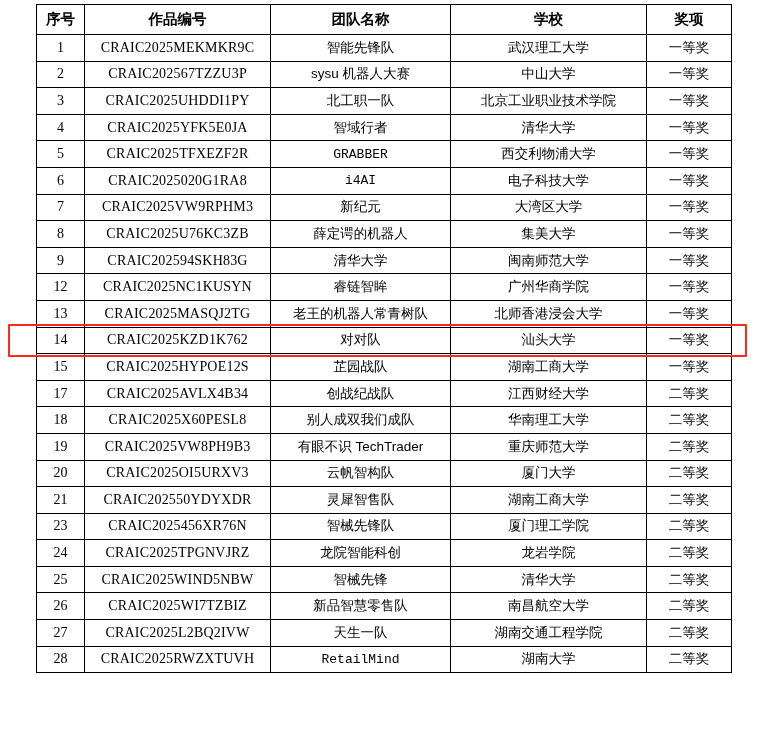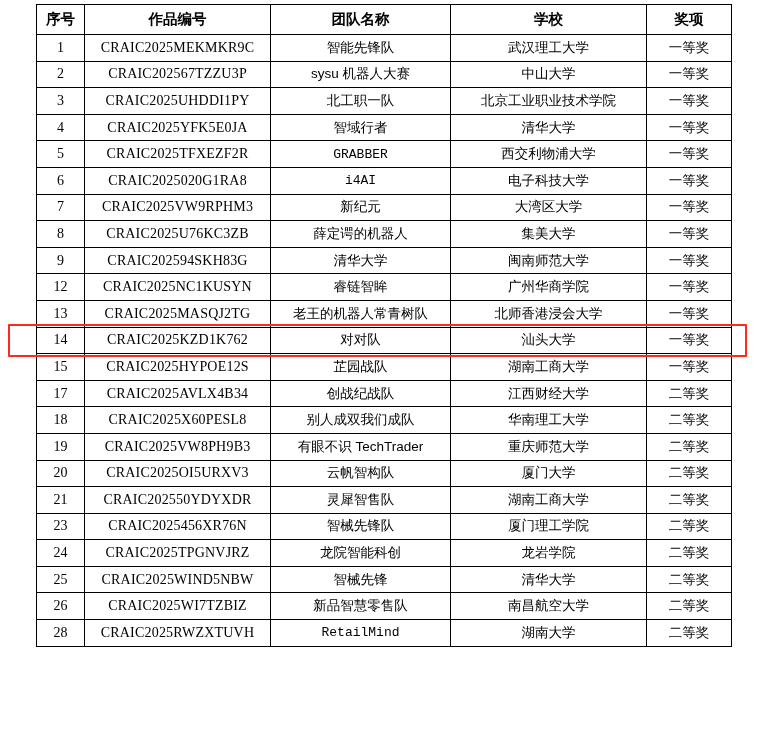--- a/index.html
+++ b/index.html
@@ -254,20 +254,27 @@
           <td class="cell-award">二等奖</td>
         </tr>
         <tr>
           <td class="cell-no">26</td>
           <td class="cell-code">CRAIC2025WI7TZBIZ</td>
           <td class="cell-team">新品智慧零售队</td>
           <td class="cell-school">南昌航空大学</td>
           <td class="cell-award">二等奖</td>
         </tr>
         <tr>
+          <td class="cell-no">27</td>
+          <td class="cell-code">CRAIC2025L2BQ2IVW</td>
+          <td class="cell-team">天生一队</td>
+          <td class="cell-school">湖南交通工程学院</td>
+          <td class="cell-award">二等奖</td>
+        </tr>
+        <tr>
           <td class="cell-no">28</td>
           <td class="cell-code">CRAIC2025RWZXTUVH</td>
           <td class="cell-team mono">RetailMind</td>
           <td class="cell-school">湖南大学</td>
           <td class="cell-award">二等奖</td>
         </tr>
       </tbody>
   </table>
 
   <div class="highlight-box" id="highlight-box" style="border-color: rgb(255, 42, 28); left: 8px; top: 324.031px; width: 739px; height: 32.5938px;"></div>

